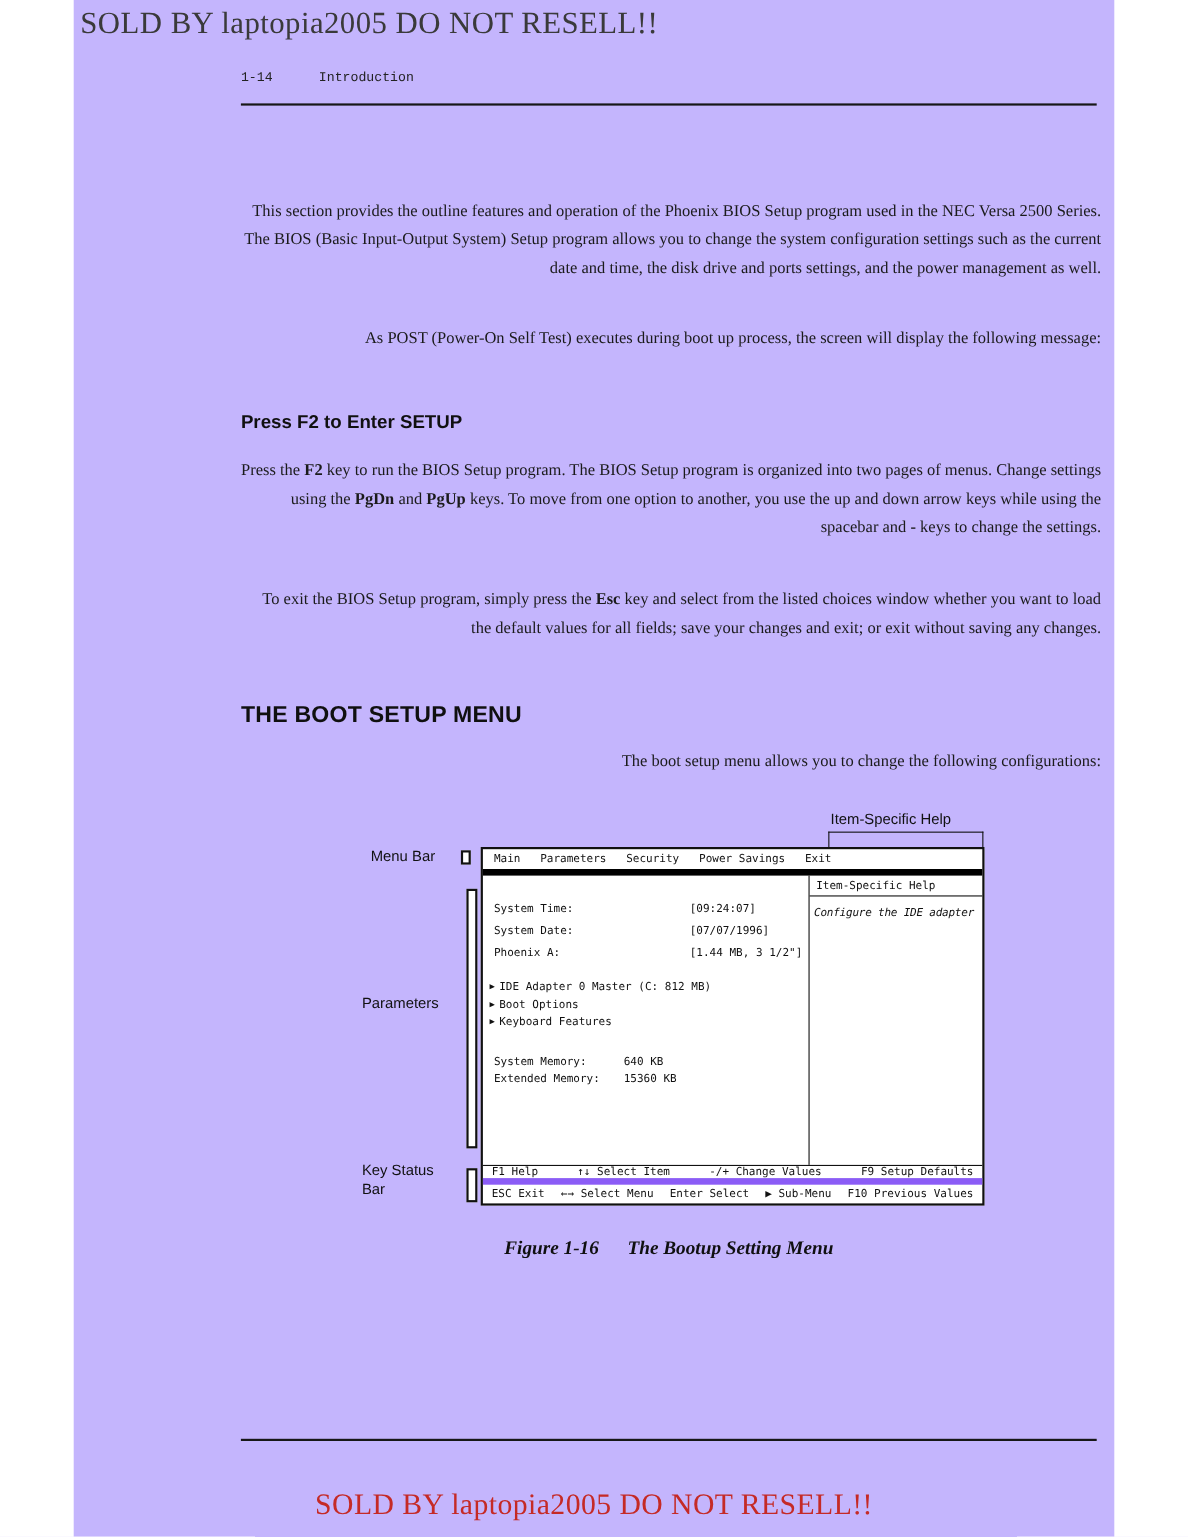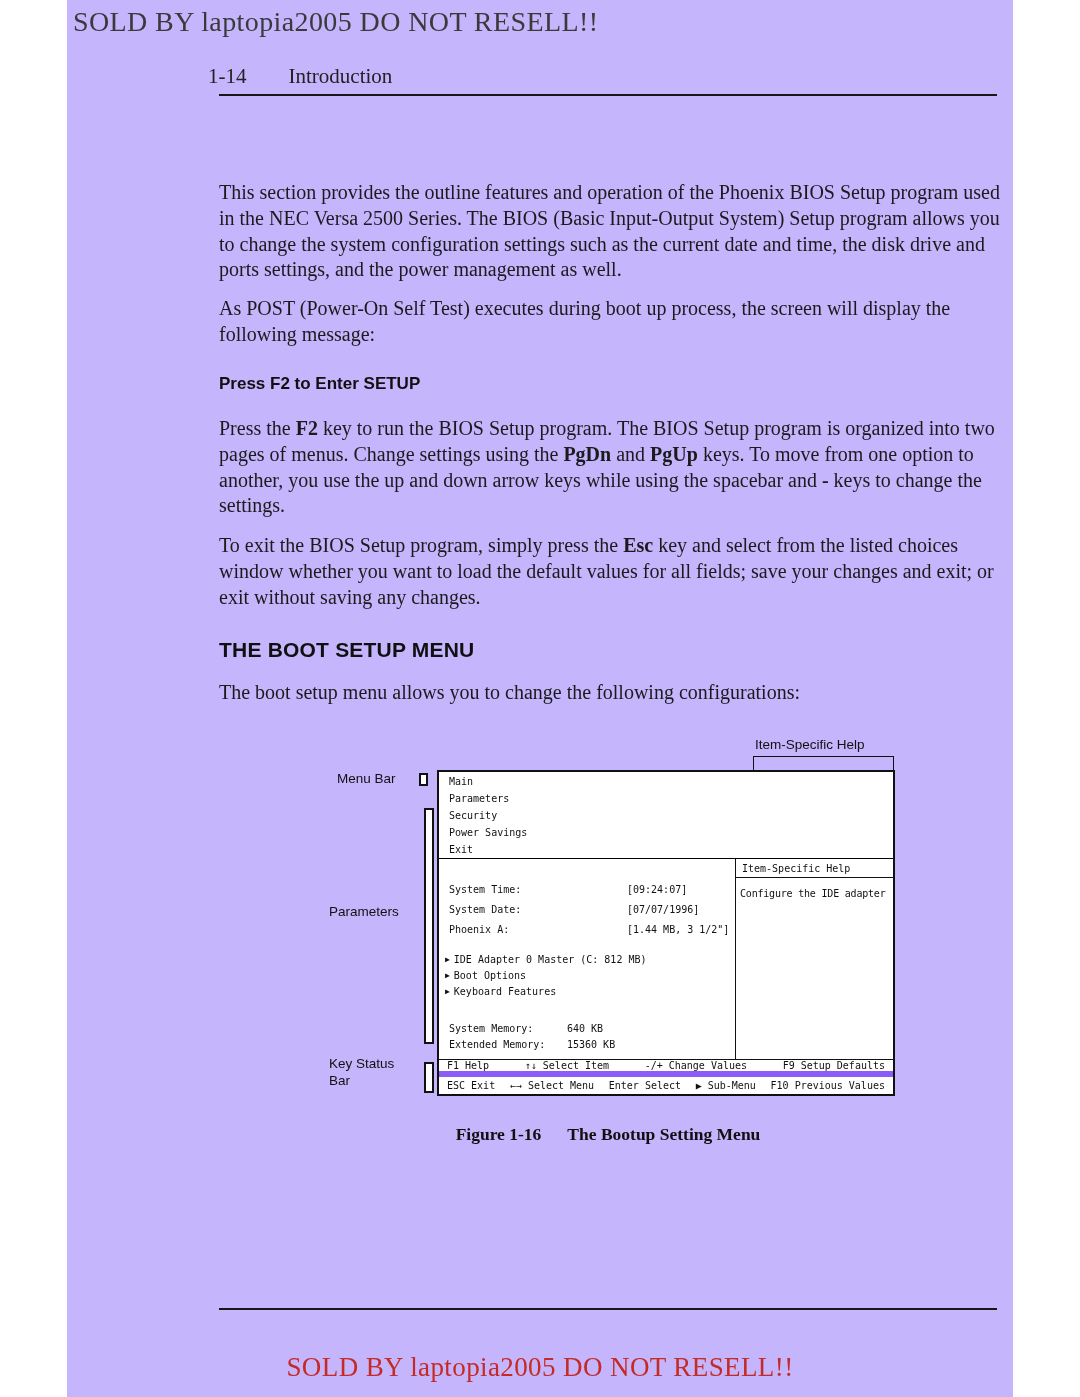--- a/index.html
+++ b/index.html
@@ -5,27 +5,27 @@
   * { margin:0; padding:0; box-sizing:border-box; }
   html,body { background:#ffffff; }
   .page {
     position:relative; width:946px; height:1397px; margin:0 auto;
     background:#c4b5fd; overflow:hidden;
     font-family:"Liberation Serif", serif; color:#1b1b1b;
   }
   .wm { position:absolute; font-size:28px; letter-spacing:0.4px; white-space:nowrap; }
   .wm-top { left:6px; top:6px; }
   .wm-bottom { left:0; right:0; top:1352px; text-align:center; font-size:27px; }
-  .pg-header { position:absolute; left:141px; top:64px; font-family:Liberation Serif, serif; font-size:21px; color:#222; }
+  .pg-header { position:absolute; left:152px; top:64px; font-family:Liberation Mono, monospace; font-size:12px; color:#222; }
   .pg-header .pgnum { margin-right:42px; }
   .rule { position:absolute; left:152px; width:778px; height:2px; background:#171717; }
   .rule-top { top:94px; }
   .rule-bottom { top:1308px; }
   .h1 { position:absolute; left:152px; font-family:"Liberation Sans", sans-serif; font-weight:bold; font-size:21px; letter-spacing:0.2px; color:#101010; }
-  .para { position:absolute; left:152px; width:782px; font-size:20px; line-height:25.8px; }
+  .para { position:absolute; left:152px; width:782px; font-size:15px; line-height:25.8px;text-align:right; }
   .b { font-weight:bold; }
   .callout { position:absolute; left:152px; width:636px; top:374px; text-align:left;
     font-family:"Liberation Sans", sans-serif; font-weight:bold; font-size:17px; color:#101010; }
 
   
   .figure { position:absolute; left:260px; top:735px; width:580px; height:402px;
     font-family:"Liberation Sans", sans-serif; color:#111; }
   .fig-label { position:absolute; font-size:13.5px; white-space:nowrap; }
   .ish-label { left:428px; top:2px; }
   .ish-box { position:absolute; left:426px; top:21px; width:141px; height:14px;
@@ -33,41 +33,41 @@
   .menubar-label { left:10px; top:36px; }
   .mb-marker { position:absolute; left:92px; top:38px; width:9px; height:13px; border:2px solid #111; background:#fff; }
   .params-bracket { position:absolute; left:97px; top:73px; width:10px; height:236px; border:2px solid #111; background:#fff; }
   .params-label { left:2px; top:169px; }
   .ks-bracket { position:absolute; left:97px; top:327px; width:10px; height:31px; border:2px solid #111; background:#fff; }
   .ks-label { left:2px; top:320px; line-height:17px; }
 
   .screen { position:absolute; left:110px; top:35px; width:458px; height:326px;
     border:2px solid #111; background:#fff; display:flex; flex-direction:column;
     font-family:"DejaVu Sans Mono", monospace; font-size:10px; color:#111; }
-  .menu-row { display:flex; gap:6px; padding:4px 0 3px 10px; border-bottom:1px solid #000000;flex-direction:column; }
+  .menu-row { display:flex; gap:18px; padding:4px 0 3px 10px; border-bottom:6px solid #000000; }
   .screen-body { flex:1; display:flex; min-height:0; }
   .left-pane { flex:1; padding:24px 0 0 10px; }
   .field-row { display:flex; height:20px; line-height:14px; }
   .f-label { width:178px; }
   .submenu-row { height:16px; line-height:13px; margin-left:-4px; white-space:nowrap; }
   .submenu-row .arrow { margin-right:4px; font-size:8px; vertical-align:1px; }
   .sm-gap { margin-top:10px; }
   .mem-block { margin-top:21px; }
   .mem-row { display:flex; height:16px; line-height:13px; }
   .m-label { width:118px; }
   .help-pane { width:158px; border-left:1px solid #111; }
   .help-title { padding:4px 6px 3px; border-bottom:1px solid #111; white-space:nowrap; }
-  .help-text { padding:10px 4px; white-space:nowrap; letter-spacing:-0.2px; }
+  .help-text { padding:10px 4px; white-space:nowrap; letter-spacing:-0.2px;font-style:italic; }
   .status-bar { border-top:1px solid #111; }
   .status-row { display:flex; justify-content:space-between; align-items:center;
     padding:0 8px; height:17px; white-space:nowrap; }
   .status-row.first { border-bottom:6px solid #8b5cf6; }
 
   .caption { position:absolute; left:152px; top:1124px; width:778px; text-align:center;
-    font-weight:bold; font-size:17.5px; color:#101010; }
+    font-weight:bold; font-style:italic; font-size:17.5px; color:#101010; }
   .caption .cap-label { margin-right:26px; }
 </style>
 </head>
 <body>
 
 <div class="page">
 
   <div class="wm wm-top" style="color: rgb(58, 58, 58);">SOLD BY laptopia2005 DO NOT RESELL!!</div>
 
   <div class="pg-header"><span class="pgnum">1-14</span><span>Introduction</span></div>

